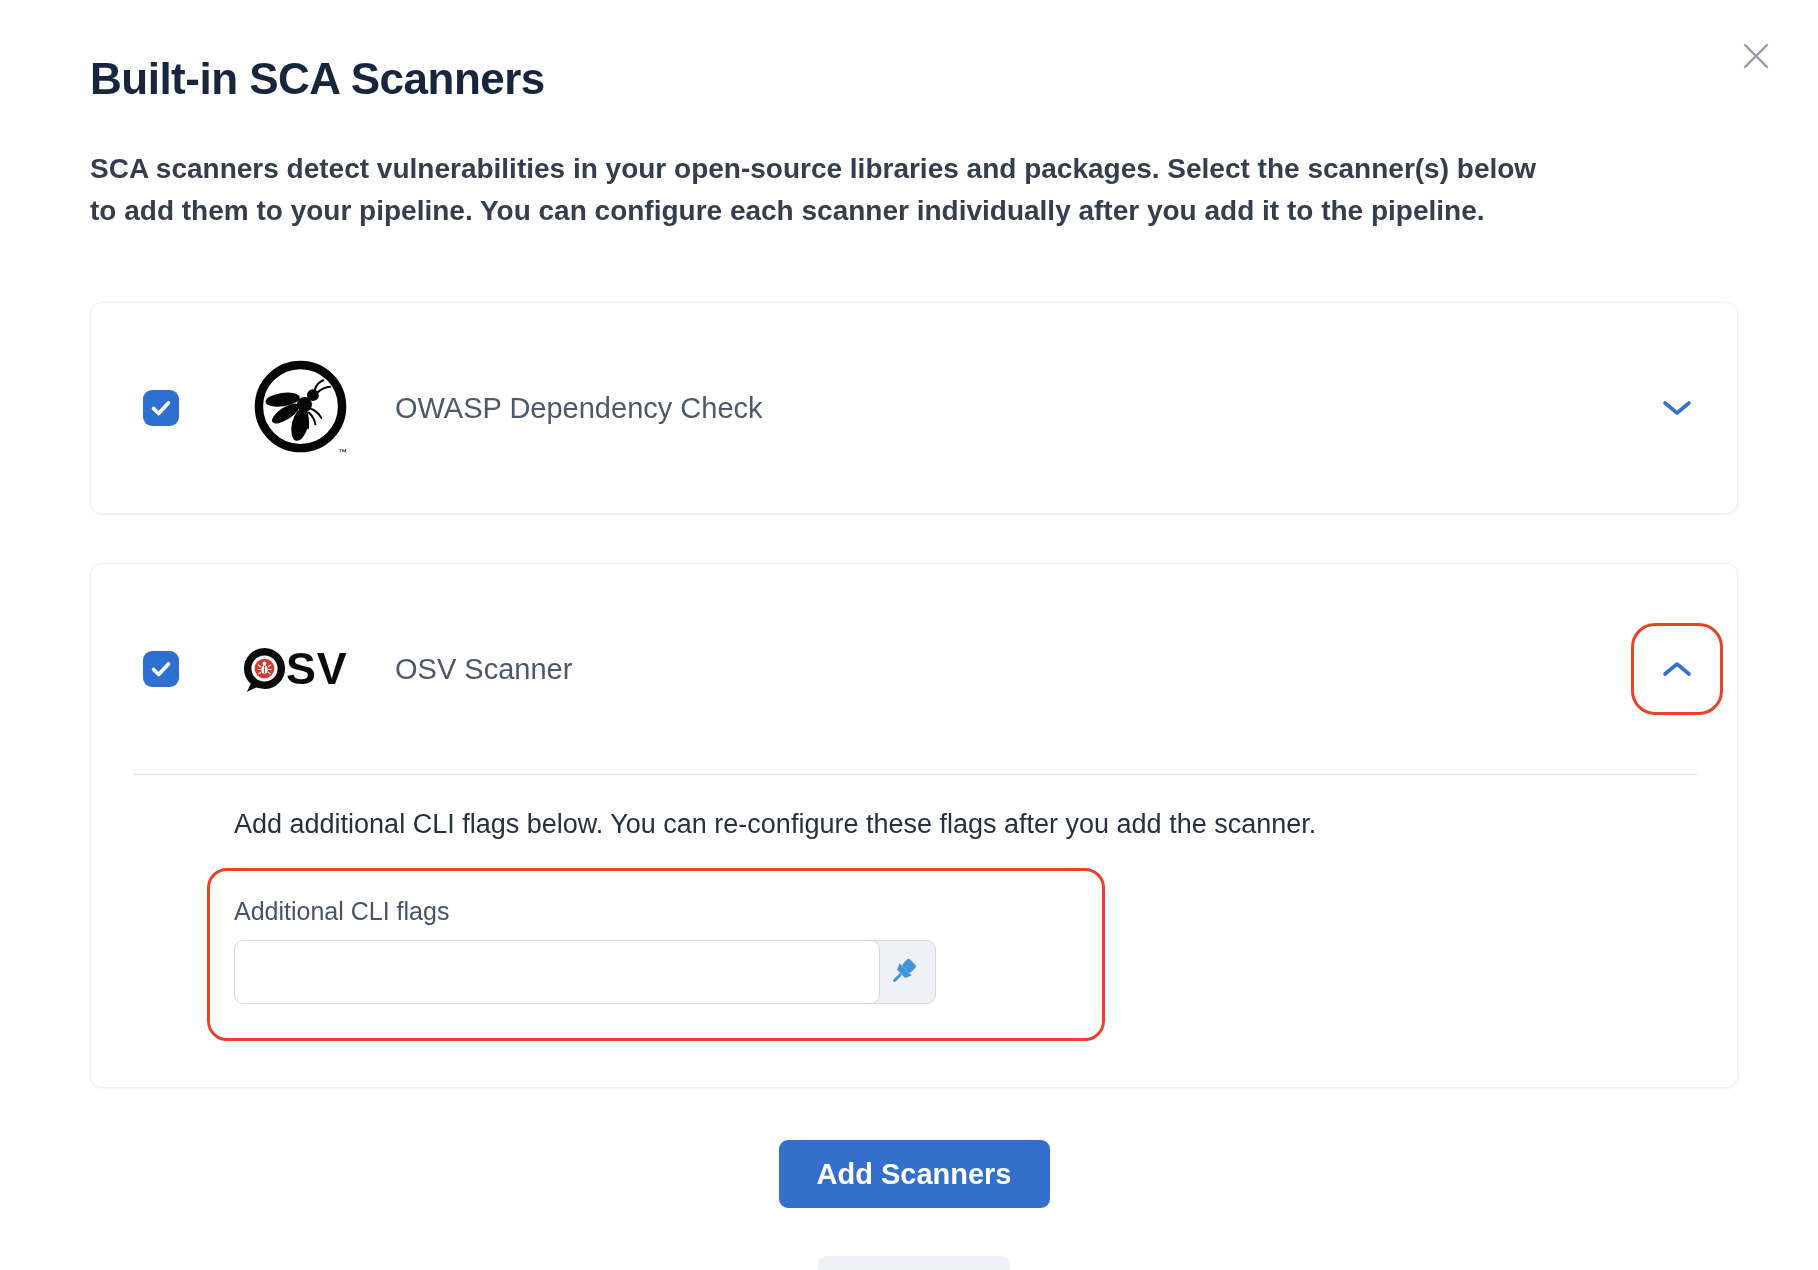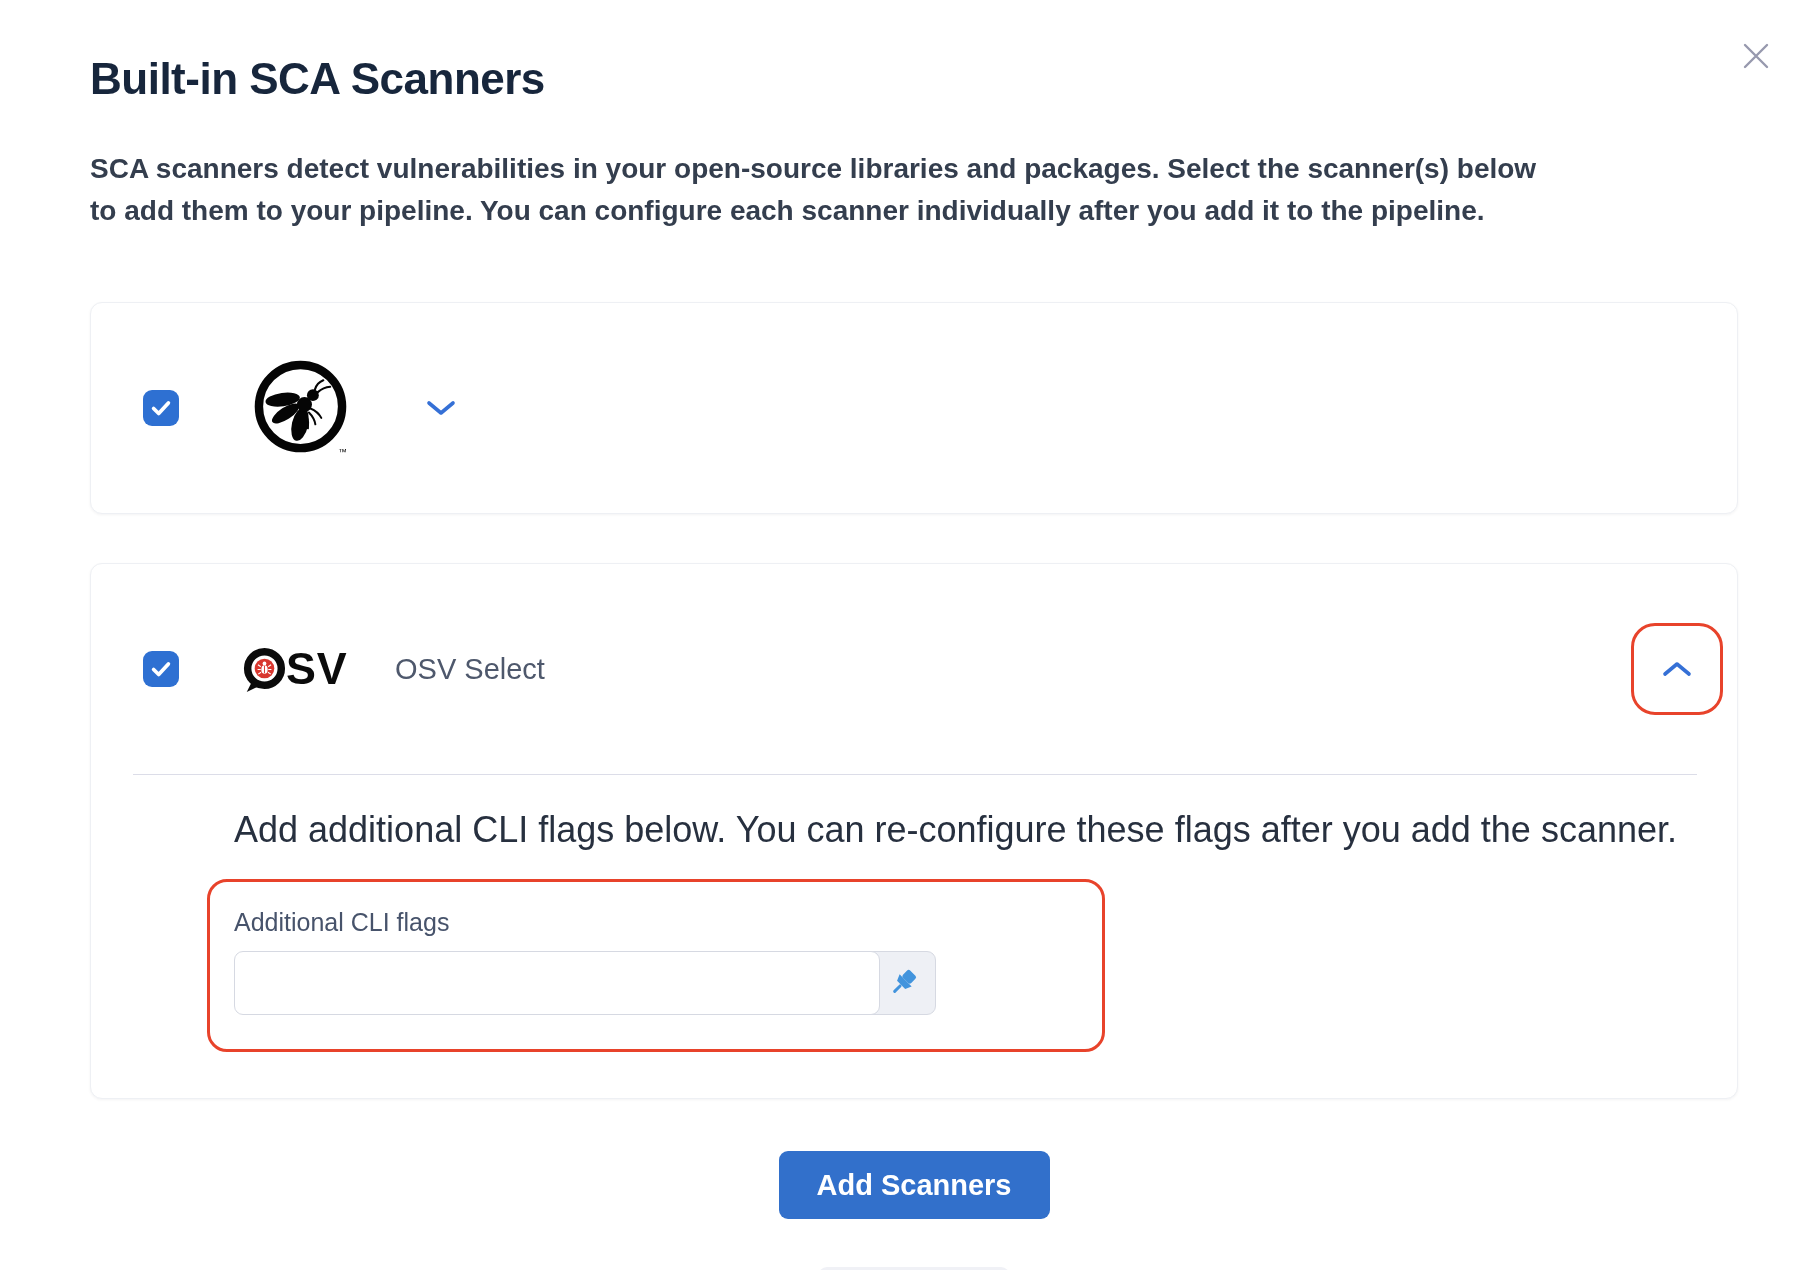--- a/index.html
+++ b/index.html
@@ -78,21 +78,21 @@
     border: 3px solid #e8432b;
   }
   .divider {
     height: 1px;
     background: #dcdde8;
     margin: 0 40px 0 42px;
   }
   .panel { padding: 0 0 46px 116px; }
   .panel-instruction {
     margin: 34px 0 0 27px;
-    font-size: 36px; font-weight: 500;
+    font-size: 27px; font-weight: 500;
     color: #27303f;
   }
   .red-box {
     margin-top: 28px;
     width: 898px;
     border: 3px solid #e8432b;
     border-radius: 20px;
     padding: 26px 0 34px 24px;
   }
   .field-label {
@@ -182,20 +182,21 @@
           <circle cx="54" cy="46" r="7.6" fill="#050505"></circle>
           <circle cx="62.5" cy="36.5" r="6" fill="#050505"></circle>
           <path d="M64.5 31 Q66.5 24 73 21.5" stroke="#050505" stroke-width="2.2" fill="none" stroke-linecap="round"></path>
           <path d="M67.5 33.5 Q73 28.5 80 28" stroke="#050505" stroke-width="2.2" fill="none" stroke-linecap="round"></path>
           <path d="M60 50 Q67.5 53 71 59.5" stroke="#050505" stroke-width="2" fill="none" stroke-linecap="round"></path>
           <path d="M58.5 54 Q64 59.5 65 66" stroke="#050505" stroke-width="2" fill="none" stroke-linecap="round"></path>
           <path d="M56 57 Q58.5 63.5 57.5 70" stroke="#050505" stroke-width="2" fill="none" stroke-linecap="round"></path>
           <text x="88" y="97" font-size="9" fill="#050505">™</text>
         </svg>
       </span>
+      <span class="scanner-name">OWASP Dependency Check</span>
       <button class="chevron-box">
         <svg width="32" height="20" viewBox="0 0 32 20">
           <polyline points="4,5 16,15 28,5" fill="none" stroke="#3570d6" stroke-width="3.6" stroke-linecap="round" stroke-linejoin="round"></polyline>
         </svg>
       </button>
     </div>
   </div>
 
   <div class="card card-osv">
     <div class="scanner-row">
@@ -209,21 +210,21 @@
           <circle cx="23" cy="26" r="18" fill="none" stroke="#0b0b0b" stroke-width="8"></circle>
           <path d="M10 39 L4 51 L17 45 Z" fill="#0b0b0b"></path>
           <circle cx="23" cy="26" r="10.5" fill="#d8372f"></circle>
           <circle cx="23" cy="20.5" r="2" fill="#ffffff"></circle>
           <ellipse cx="23" cy="27" rx="3.4" ry="4.6" fill="#ffffff"></ellipse>
           <path d="M19 24 l-3 -2 M19 27 l-3.4 0 M19.3 30 l-3 2 M27 24 l3 -2 M27 27 l3.4 0 M26.7 30 l3 2" stroke="#ffffff" stroke-width="1.2"></path>
           <path d="M23 23 L23 31" stroke="#d8372f" stroke-width="1"></path>
           <text x="46" y="43" font-size="48" font-weight="bold" fill="#0b0b0b" font-family="Liberation Sans, sans-serif" letter-spacing="1">SV</text>
         </svg>
       </span>
-      <span class="scanner-name">OSV Select</span>
+      <span class="scanner-name">OSV Scanner</span>
       <button class="chevron-box highlighted">
         <svg width="32" height="20" viewBox="0 0 32 20">
           <polyline points="4,15 16,5 28,15" fill="none" stroke="#3570d6" stroke-width="3.6" stroke-linecap="round" stroke-linejoin="round"></polyline>
         </svg>
       </button>
     </div>
 
     <div class="divider"></div>
 
     <div class="panel">

